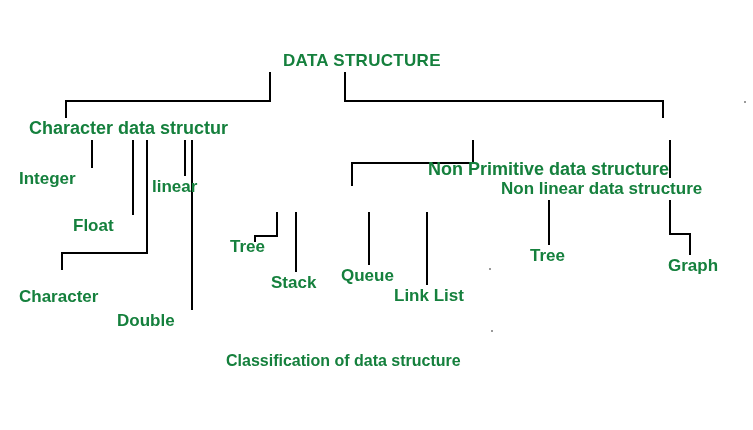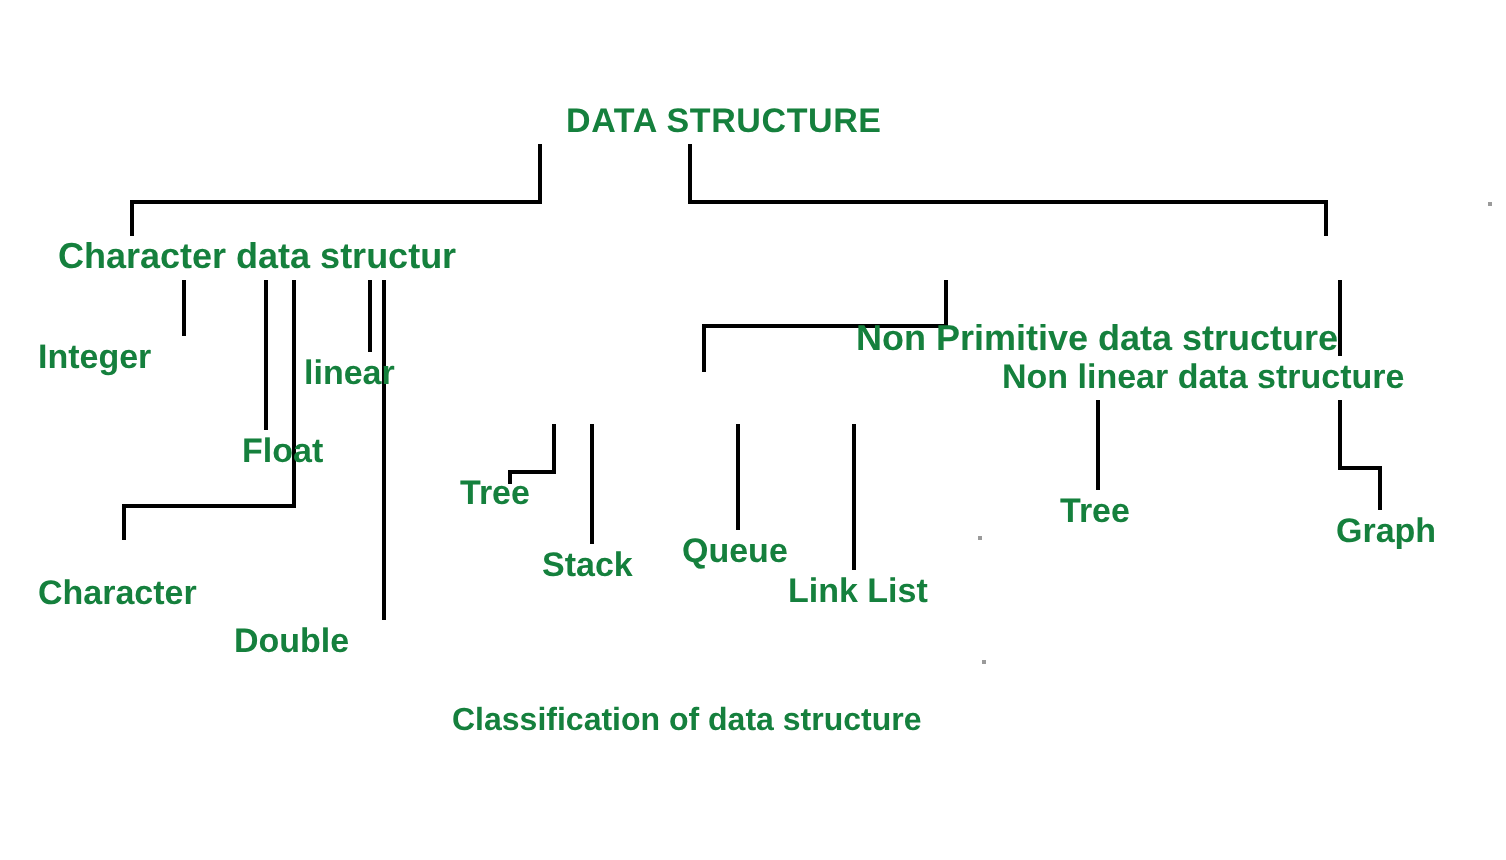--- a/index.html
+++ b/index.html
@@ -80,21 +80,21 @@
   </svg>
 
   <div class="node-label tier-root" style="left:283px; top:52px;">DATA STRUCTURE</div>
 
   <div class="node-label tier-1" style="left:29px; top:119px;">Character data structur</div>
 
   <div class="node-label tier-1" style="left:428px; top:117px;margin-top:43px;">Non Primitive data structure</div>
 
   <div class="node-label tier-2" style="left:19px; top:170px;">Integer</div>
 
-  <div class="node-label tier-2" style="left:73px; top:217px;margin-left:48px;">Float</div>
+  <div class="node-label tier-2" style="left:73px; top:217px;">Float</div>
 
   <div class="node-label tier-2" style="left:19px; top:272px;margin-top:16px;">Character</div>
 
   <div class="node-label tier-2" style="left:152px; top:178px;">linear</div>
 
   <div class="node-label tier-2" style="left:117px; top:312px;">Double</div>
 
 
   <div class="node-label tier-2" style="left:501px; top:180px;">Non linear data structure</div>
 

